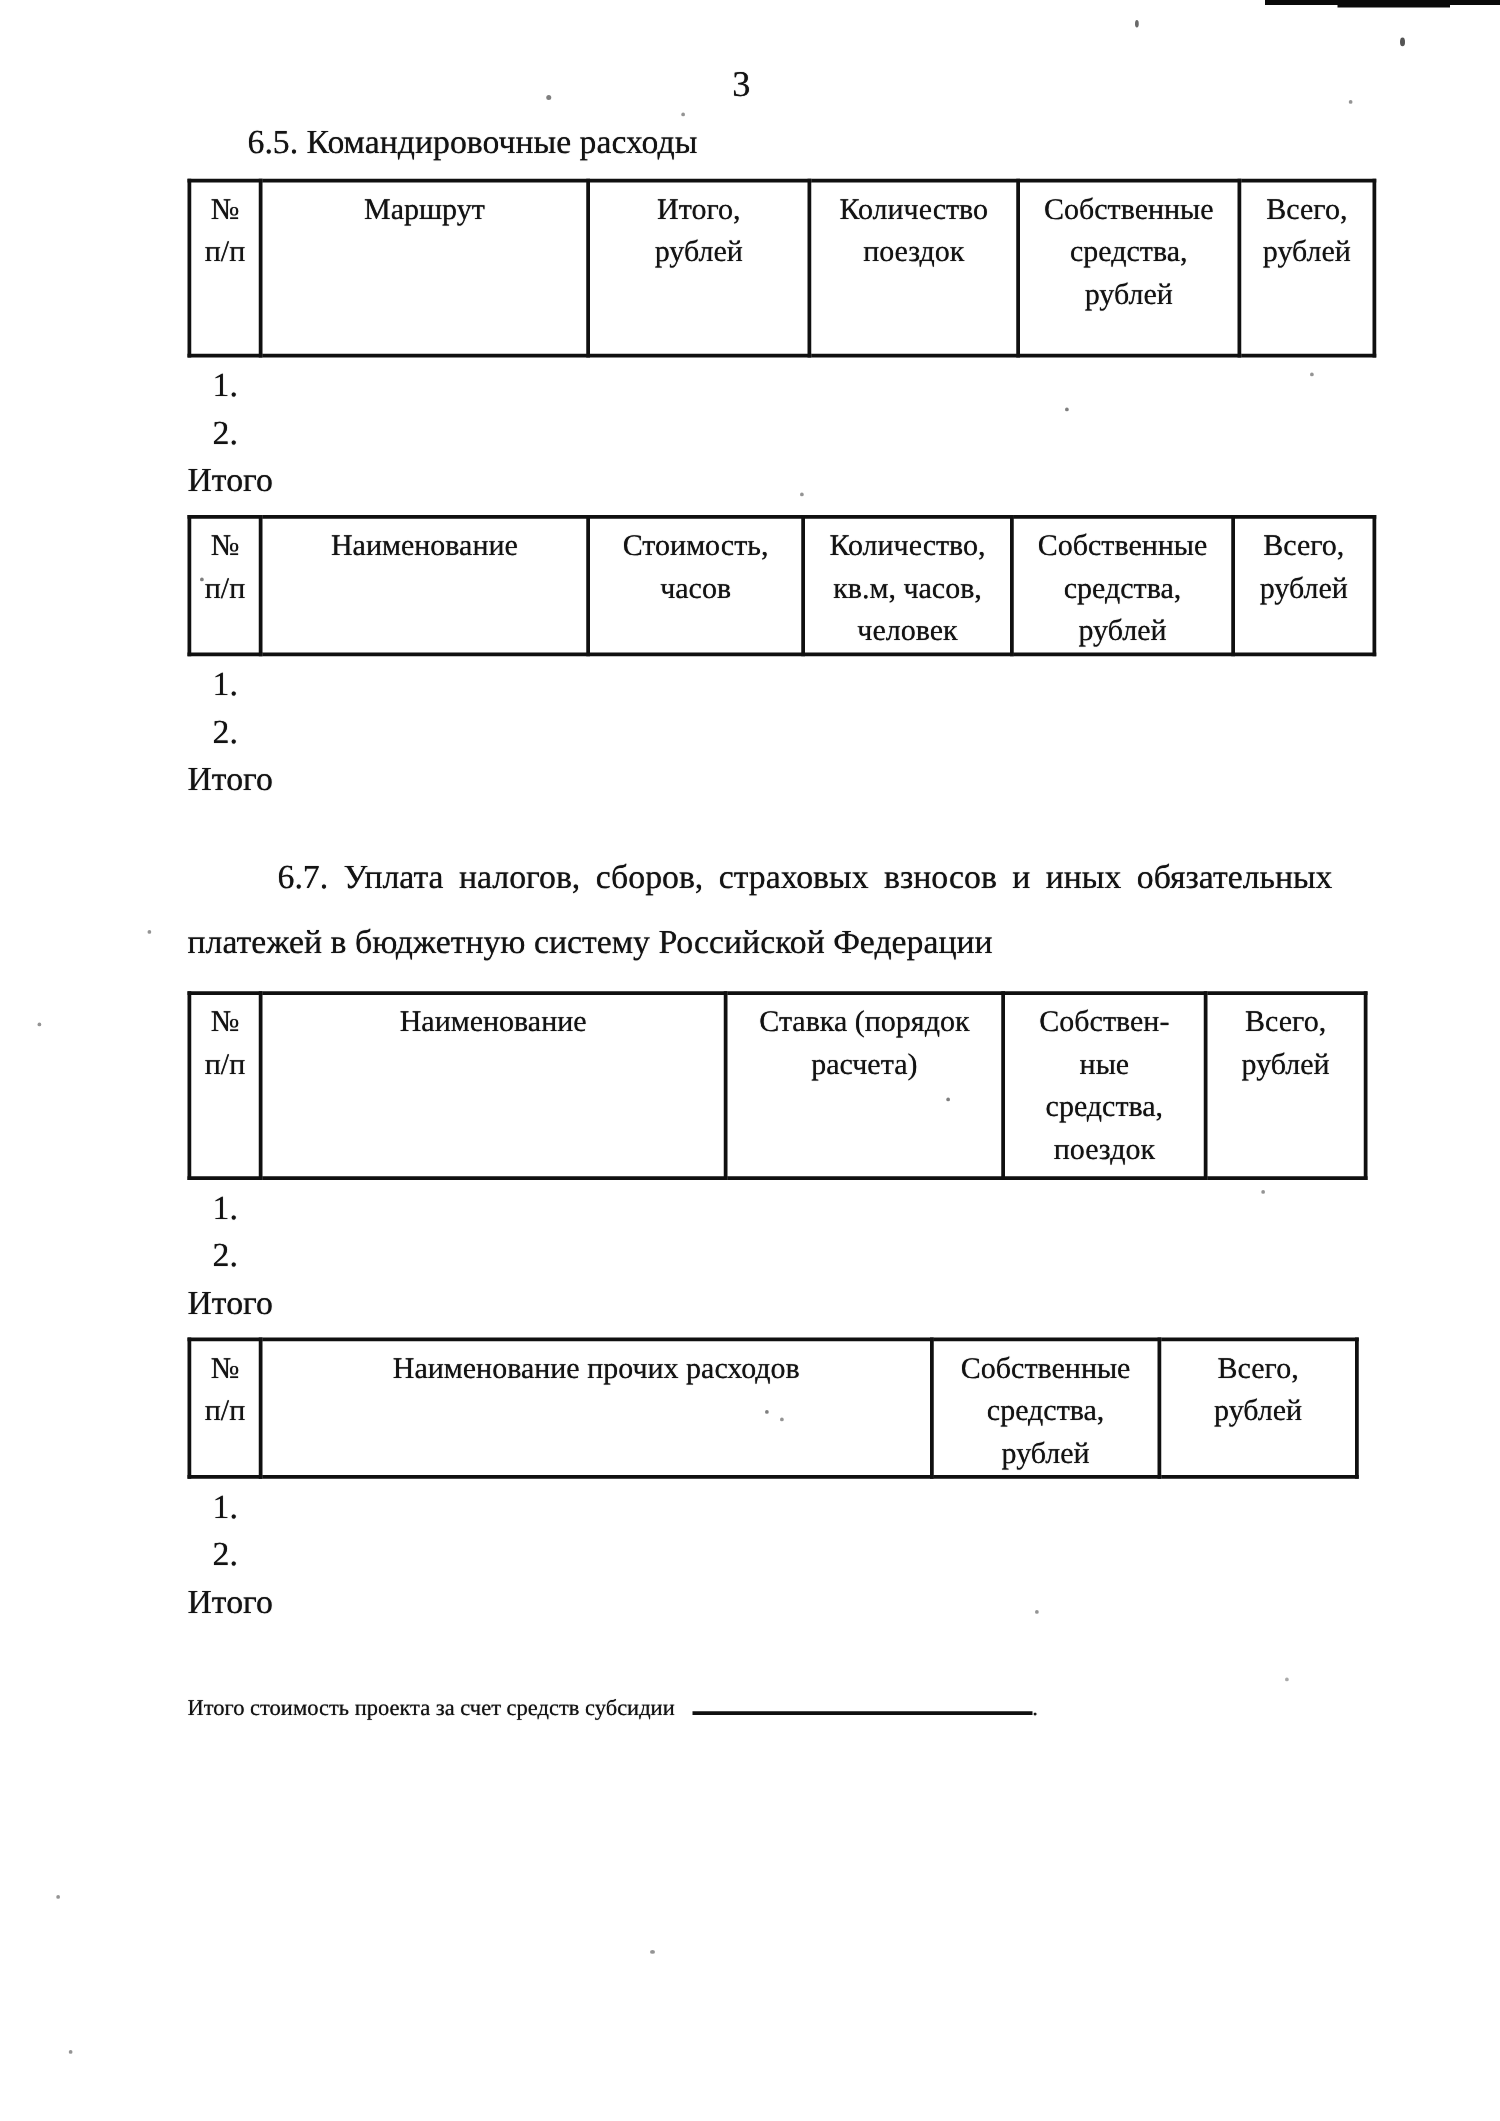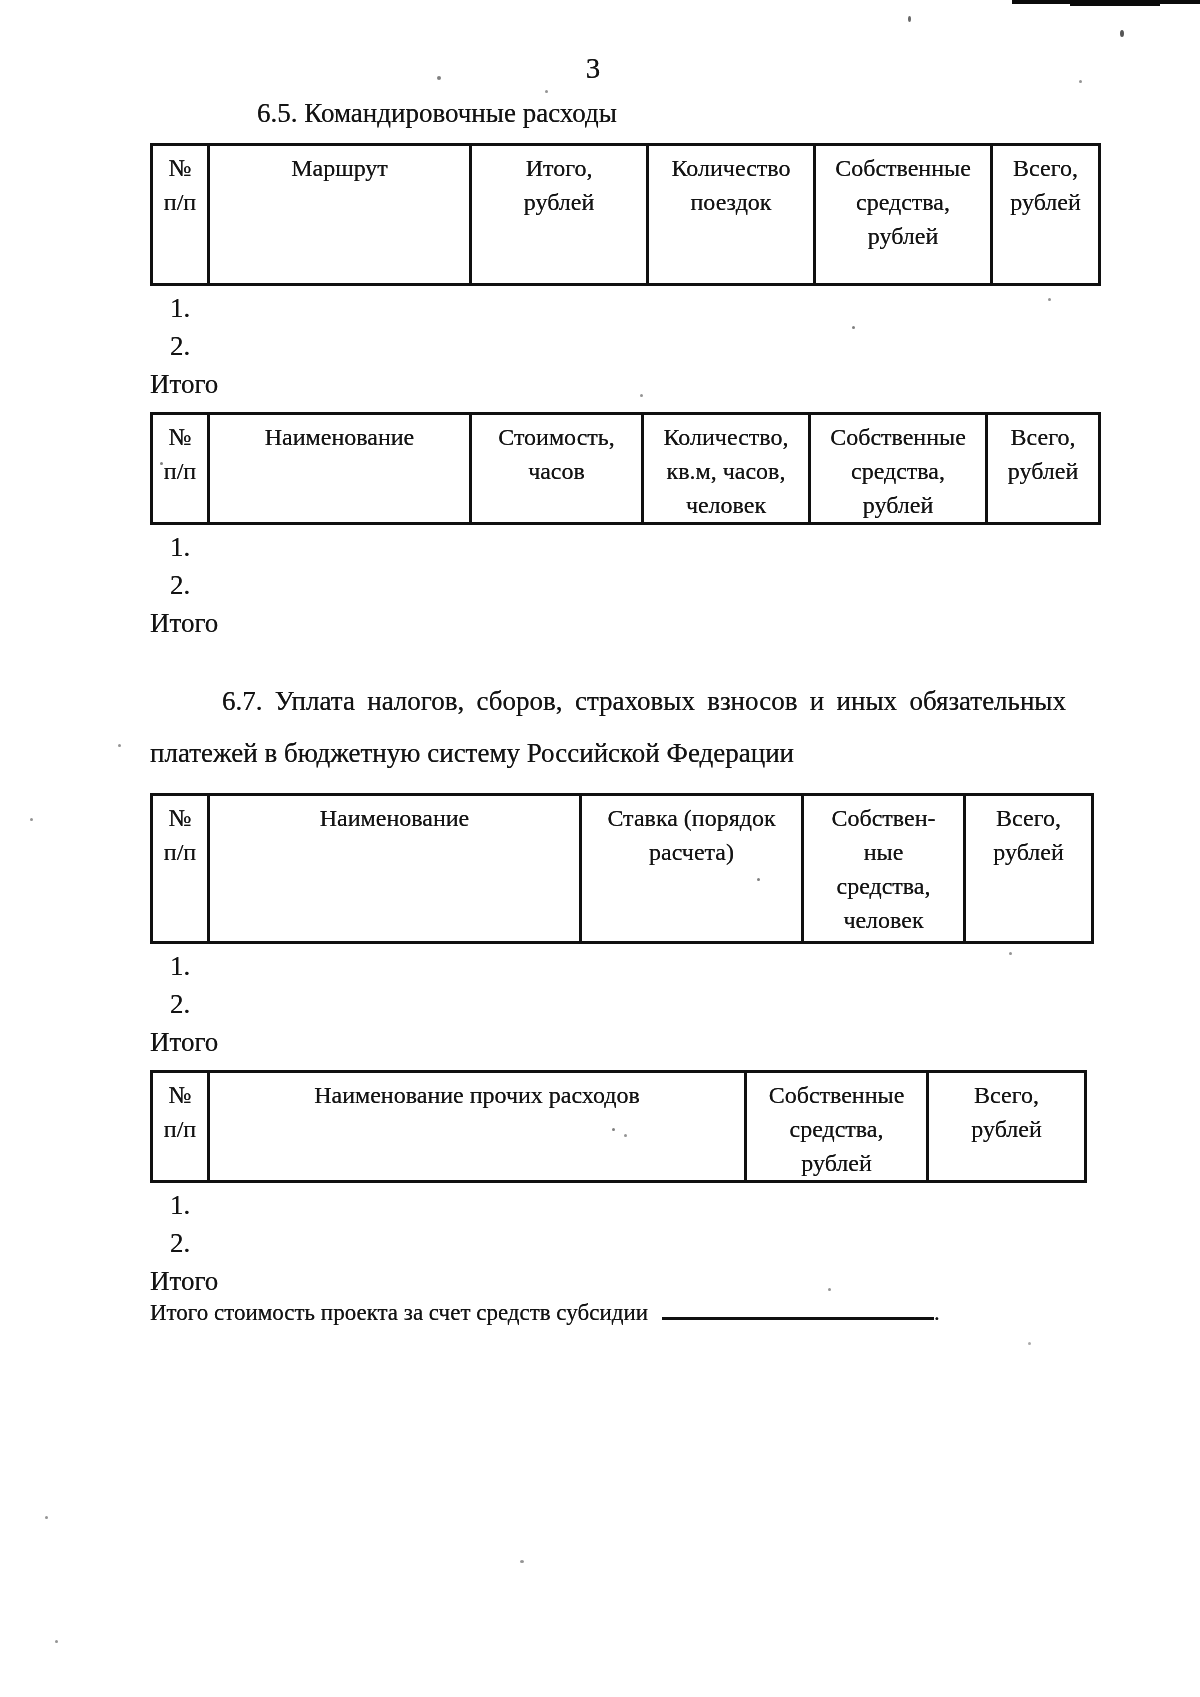--- a/index.html
+++ b/index.html
@@ -21,21 +21,21 @@
   }
   .page-number{
     text-align:center;
     font-size:29px;
     padding-right:30px;
     height:38px;
   }
   .sec-title{
     font-size:27px;
     font-weight:normal;
-    margin:8px 0 0 107px;
+    margin:8px 0 0 48px;
   }
   .sec-para{
     font-size:27px;
     line-height:52px;
     text-align:justify;
     text-indent:72px;
     margin:0;
   }
   .p67{margin-top:38px;}
   .p68{margin-top:22px;}
@@ -64,21 +64,22 @@
   
   .t65 .c0{width:50px}.t65 .c1{width:255px}.t65 .c2{width:170px}.t65 .c3{width:160px}.t65 .c4{width:170px}.t65 .c5{width:101px}
   .t66 .c0{width:50px}.t66 .c1{width:255px}.t66 .c2{width:165px}.t66 .c3{width:160px}.t66 .c4{width:170px}.t66 .c5{width:106px}
   .t67 .c0{width:50px}.t67 .c1{width:365px}.t67 .c2{width:215px}.t67 .c3{width:155px}.t67 .c4{width:121px}
   .t68 .c0{width:50px}.t68 .c1{width:530px}.t68 .c2{width:175px}.t68 .c3{width:151px}
   .rows{margin-top:8px;font-size:27px;}
   .rows .num{margin:0 0 10px 20px;line-height:28px;}
   .rows .total{margin:0;line-height:28px;}
   .s66-title{margin-top:56px;}
   .footer-line{
-    font-size:23px;
+    margin-top:52px;
+    font-size:18px;
   }
   .blank{
     display:inline-block;
     width:272px;
     border-bottom:3px solid #101010;
     height:22px;
     margin-left:14px;
     vertical-align:baseline;
   }
   
@@ -183,21 +184,21 @@
       <tbody>
           <tr>
         <td class="c0">№
 п/п</td>
         <td class="c1">Наименование</td>
         <td class="c2">Ставка (порядок
 расчета)</td>
         <td class="c3">Собствен-
 ные
 средства,
-человек</td>
+поездок</td>
         <td class="c4">Всего,
 рублей</td>
       </tr>
     </tbody>
       </table>
     <div class="rows">
       <div class="num">1.</div>
       <div class="num">2.</div>
       <div class="total">Итого</div>
     </div>

